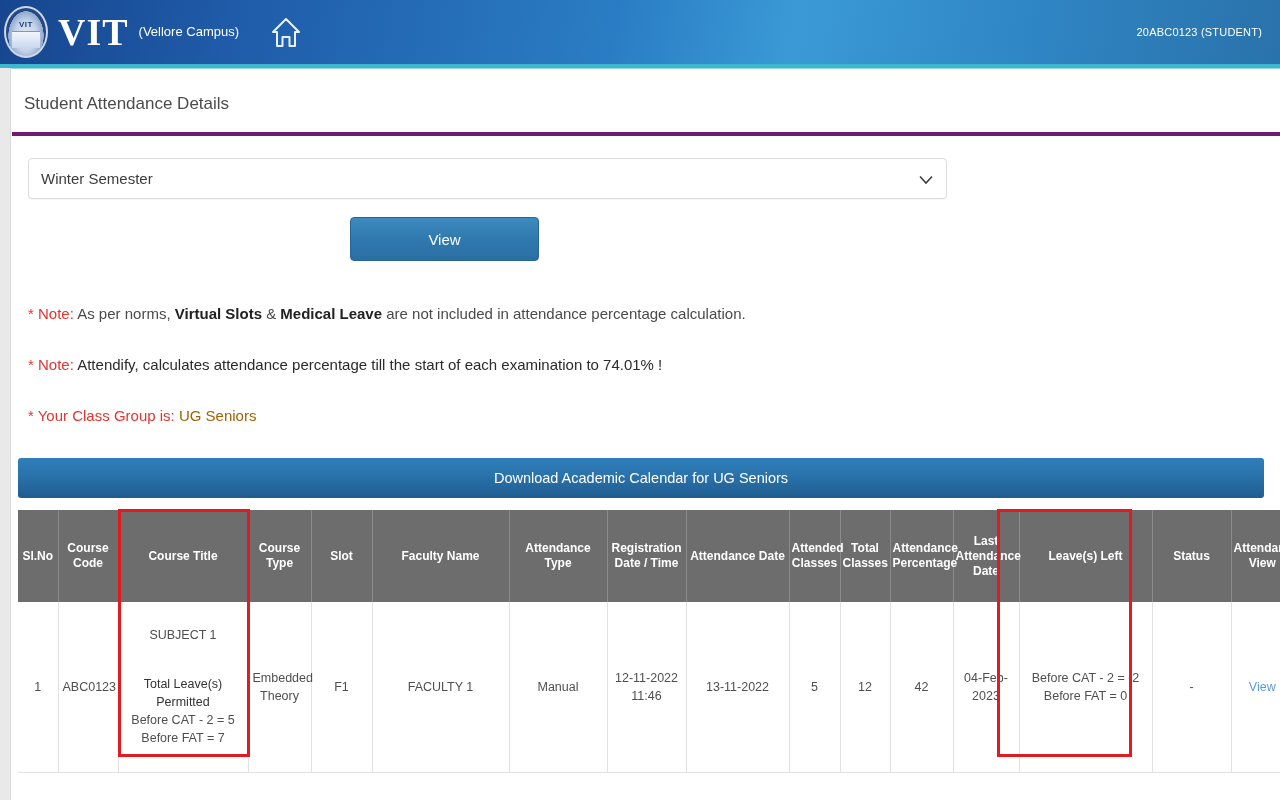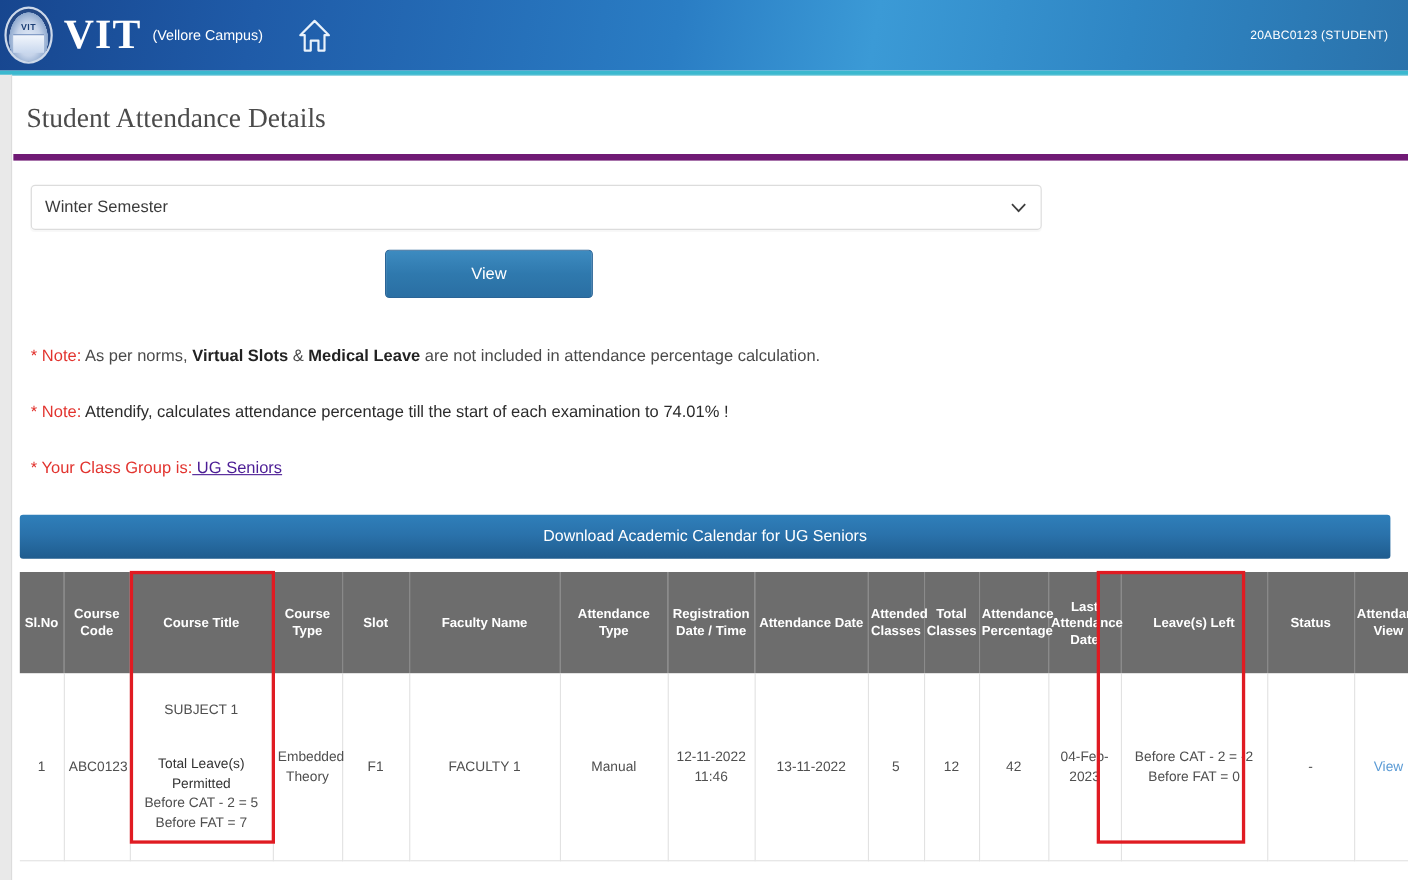--- a/index.html
+++ b/index.html
@@ -100,27 +100,26 @@
   
   .content {
     position: absolute;
     left: 12px; top: 70px;
     width: 1268px;
     height: 730px;
     background: #fff;
     overflow: hidden;
   }
   .page-title {
-    font-size: 25px;
+    font-size: 17px;
     color: #4b4b4b;
     font-weight: normal;
     padding: 24px 0 18px 12px;
     margin: 0;
-    border-bottom: 6px solid #701a75;
-    font-family: Liberation Serif, serif;
+    border-bottom: 4px solid #701a75;
   }
 
   
   .form-row {
     display: flex;
     align-items: center;
     padding: 22px 16px 0 16px;
   }
   .form-label {
     width: 305px;
@@ -170,21 +169,21 @@
   .notes { padding: 44px 0 0 16px; }
   .note {
     font-size: 15px;
     color: #4a4a4a;
     margin-bottom: 34px;
   }
   .note .red { color: #e2342f; }
   .note b { color: #222; }
   .note.dark { color: #2b2b2b; }
   .note.classgroup .red { font-weight: normal; }
-  .note.classgroup .rest { color: #4c1d95; text-decoration: underline; }
+  .note.classgroup .rest { color: #a16207; }
 
   
   .download-bar {
     margin: 0 16px 0 6px;
     height: 40px;
     background: linear-gradient(#2f7fba 0%, #2a72ab 45%, #1f5c8e 100%);
     border-radius: 3px;
     color: #fff;
     font-size: 14.5px;
     display: flex;

